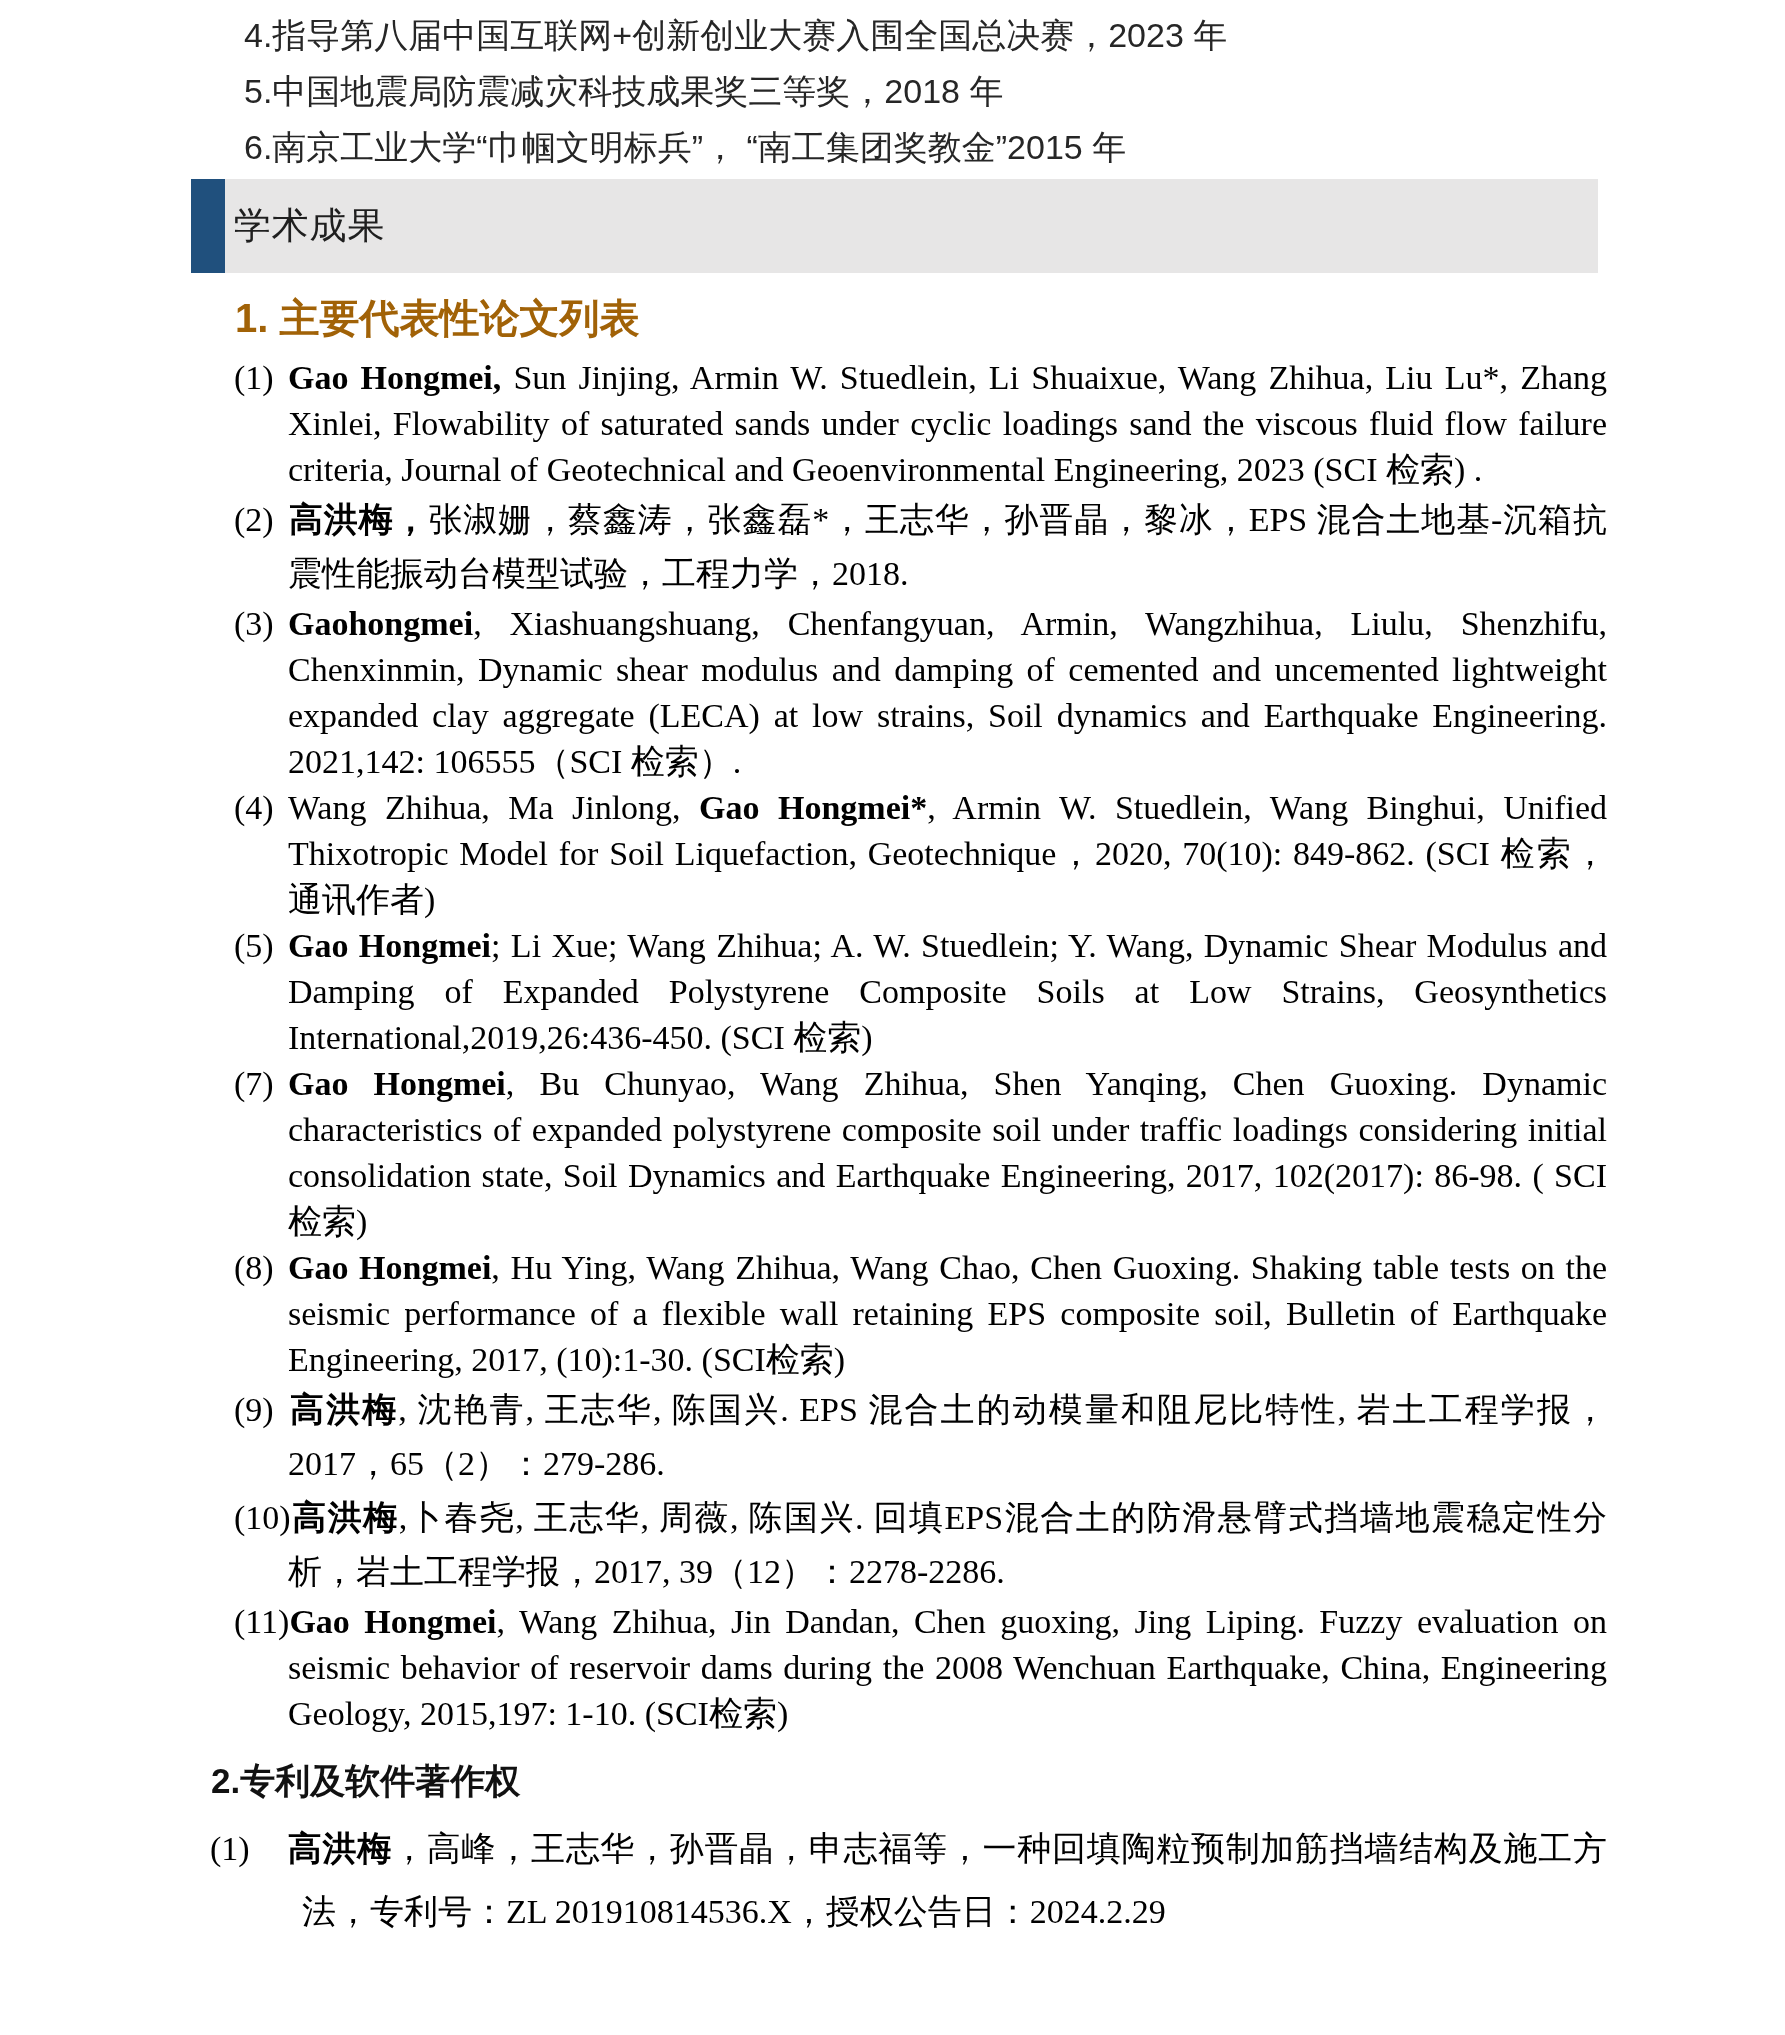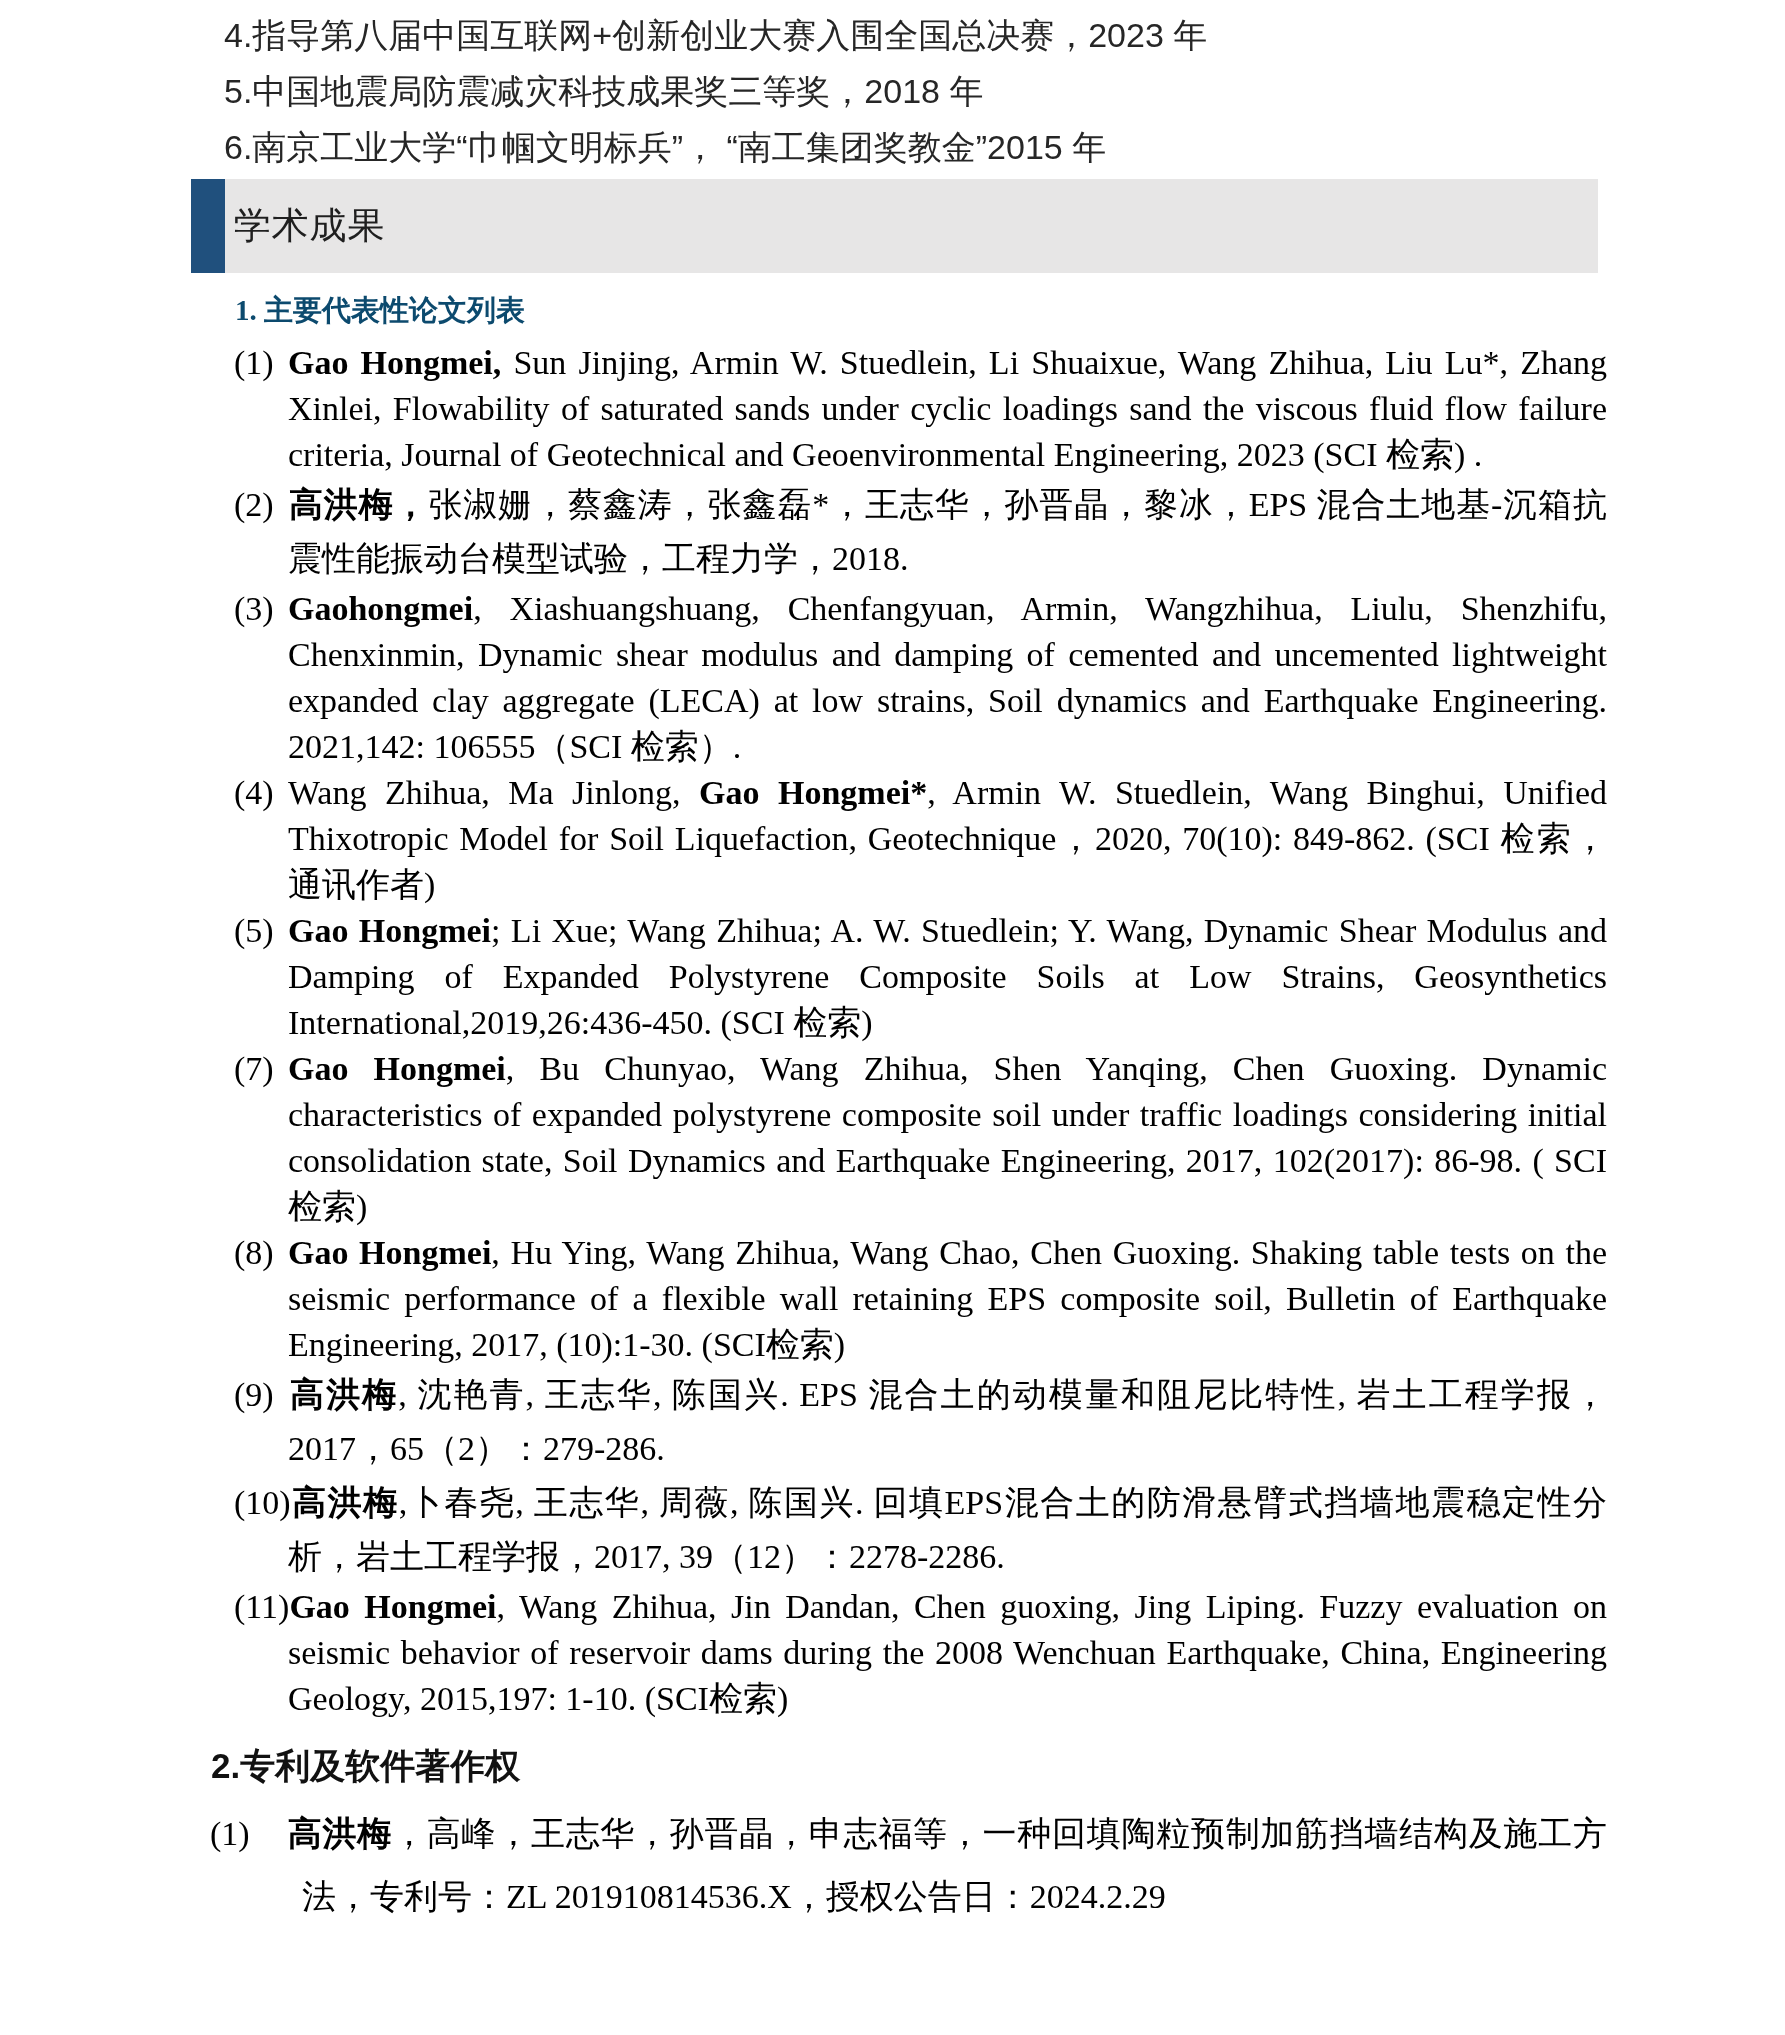--- a/index.html
+++ b/index.html
@@ -13,20 +13,21 @@
   }
   
   .awards {
     margin: 7px 0 0 224px;
     font-size: 34px;
     color: #262626;
   }
   .award-line {
     line-height: 56px;
     white-space: nowrap;
+    margin-left: 20px;
   }
   
   .section-bar {
     display: flex;
     margin-left: 191px;
     margin-top: 4.4px;
     width: 1407px;
     height: 94px;
   }
   .accent {
@@ -42,24 +43,23 @@
   }
   .section-title {
     font-size: 37px;
     color: #1f1f1f;
     padding-left: 8.7px;
     letter-spacing: 0.9px;
   }
   
   .papers-heading {
     margin: 17.4px 0 9.6px 235px;
-    font-size: 29px;
+    font-size: 40px;
     font-weight: bold;
-    color: #0c4a6e;
-    font-family: Liberation Serif, serif;
+    color: #a16207;
   }
   .patents-heading {
     margin: 21px 0 11.3px 211px;
     font-size: 35px;
     font-weight: bold;
     color: #111111;
   }
   
   .pubs {
     margin-left: 234px;

